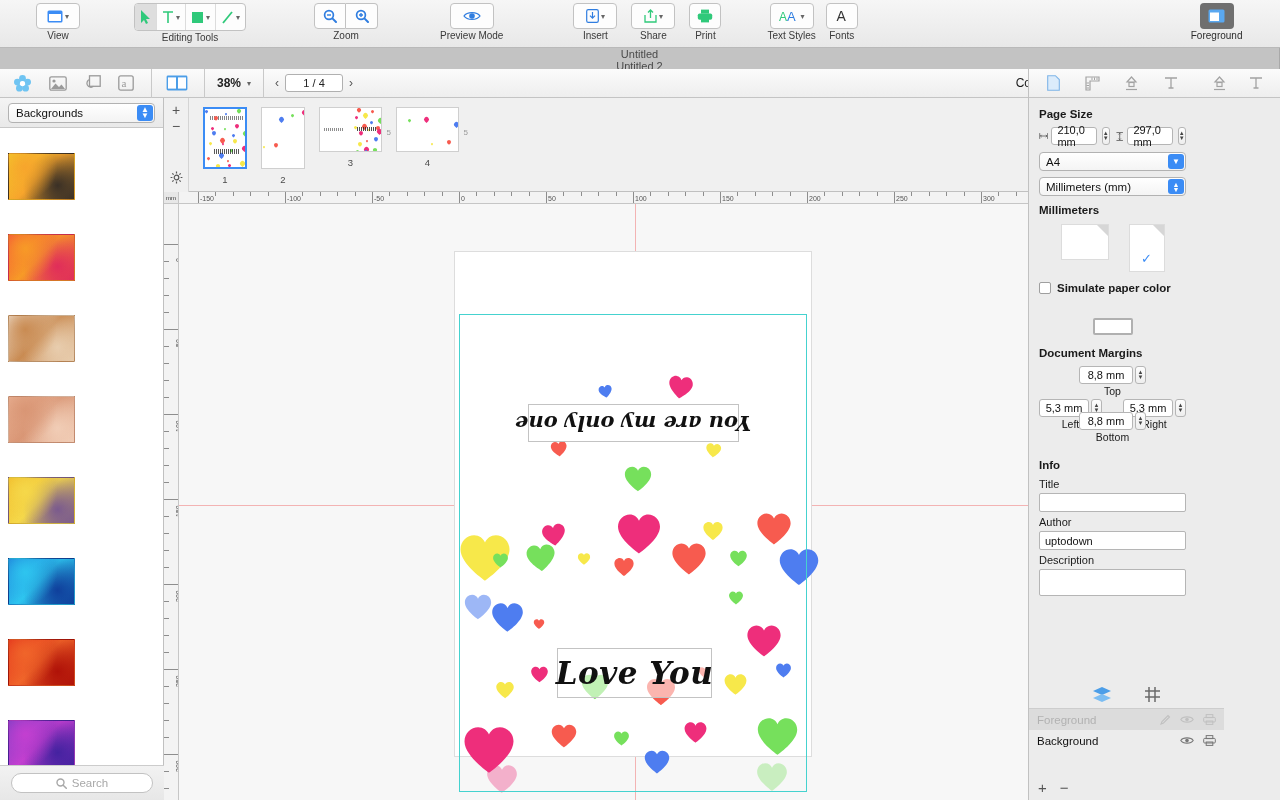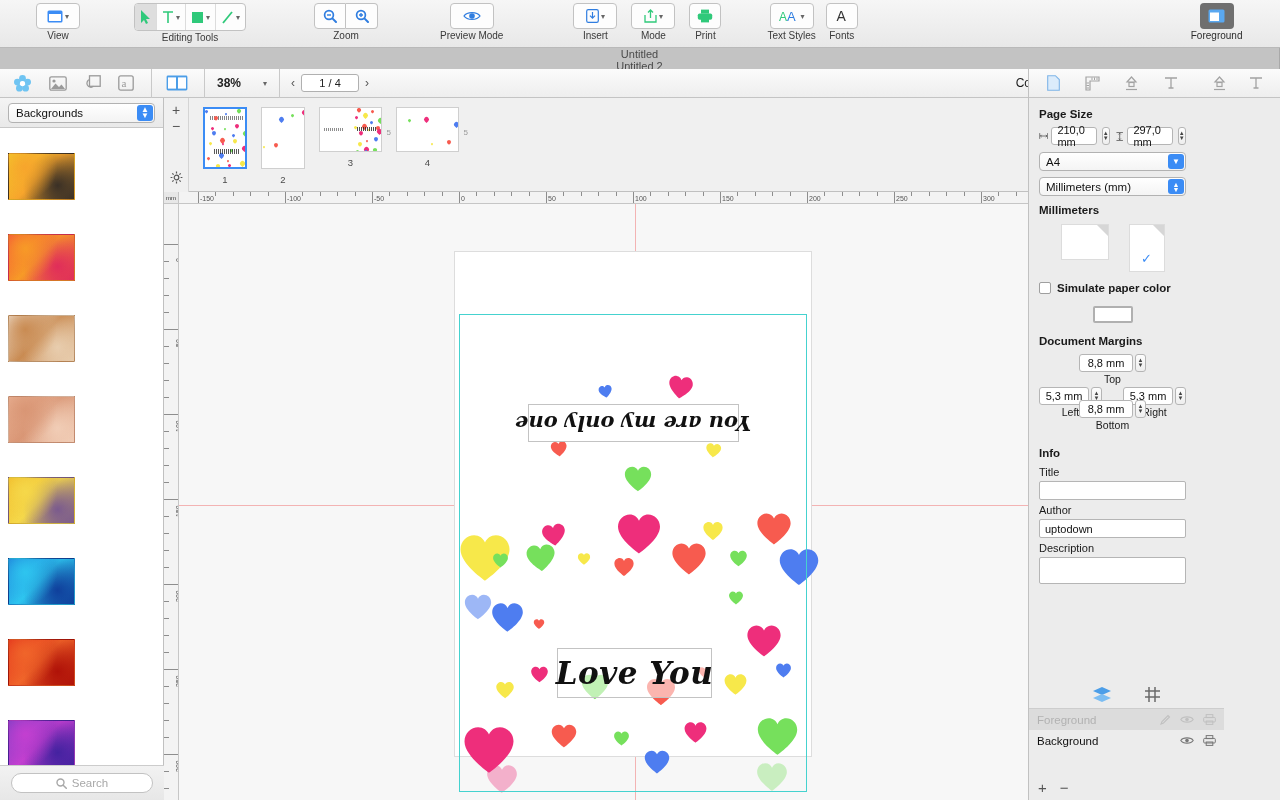--- a/index.html
+++ b/index.html
@@ -228,21 +228,21 @@
     align-items:center;justify-content:center;line-height:5px;
   }
   .orient-wrap { display:flex; justify-content:center; gap:20px; margin:8px 0 10px; }
   .pageicon { position:relative; background:#fff; border:1px solid #dcdcdc; }
   .pageicon .fold {
     position:absolute; right:0; top:0; width:0;height:0;
     border-left:11px solid transparent; border-top:11px solid #d6d6d6;
   }
   .pageicon .chk { position:absolute;bottom:5px;left:50%;transform:translateX(-50%);
                    color:#3b8cf5;font-size:13px; }
-  .ckrow { display:flex; align-items:center; gap:6px; margin-bottom:12px; }
+  .ckrow { display:flex; align-items:center; gap:6px; margin-bottom:24px; }
   .ckbox { width:12px;height:12px;background:#fff;border:1px solid #9f9f9f;border-radius:2px; }
   .paperswatch {
     width:40px;height:17px;background:#fff;border:2px solid #b0b0b0;border-radius:2px;
     margin:0 auto 12px; display:block;
   }
   .marg-top { display:flex; flex-direction:column; align-items:center; }
   .marg-lbl { font-size:10.5px; color:#1a1a1a; margin-top:1px; }
   .infolbl { font-size:11px; color:#1a1a1a; margin:4px 0 3px; }
   .infofld { height:19px; background:#fff; border:1px solid #b5b5b5; border-radius:2px;
              font-size:11px; color:#111; display:flex; align-items:center; padding:0 5px; }
@@ -366,21 +366,21 @@
   <div class="tgroup" style="margin-left:14px;">
     <div class="trow">
       <div class="tbtn wide">
         <svg width="13" height="14" viewBox="0 0 13 14">
           <path d="M1 6 V13 H12 V6" fill="none" stroke="#2fc97a" stroke-width="1.3"></path>
           <path d="M6.5 1 V9 M4 3.5 L6.5 1 L9 3.5" fill="none" stroke="#2fc97a" stroke-width="1.3"></path>
         </svg>
         <span class="chev">▾</span>
       </div>
     </div>
-    <div class="tlabel">Mode</div>
+    <div class="tlabel">Share</div>
   </div>
 
   <div class="tgroup" style="margin-left:14px;">
     <div class="trow">
       <div class="tbtn">
         <svg width="16" height="14" viewBox="0 0 16 14">
           <rect x="4" y="0.6" width="8" height="4" fill="#2fc97a"></rect>
           <rect x="0.8" y="4.4" width="14.4" height="6.4" rx="1.8" fill="#2fc97a"></rect>
           <rect x="4" y="9" width="8" height="4.4" fill="#2fc97a"></rect>
         </svg>
@@ -462,21 +462,21 @@
   </div>
   <div class="sb-sep"></div>
   <div style="display:flex;align-items:center;gap:17px;padding-left:14px;">
     <svg width="22" height="16" viewBox="0 0 22 16">
       <rect x="0.6" y="0.6" width="20.8" height="14.8" rx="1.4" fill="#4c9ee8"></rect>
       <rect x="2" y="2.4" width="8" height="11.2" fill="#fff"></rect>
       <rect x="12" y="2.4" width="8" height="11.2" fill="#fff"></rect>
     </svg>
   </div>
   <div class="sb-sep" style="margin-left:16px;"></div>
-  <div style="display:flex;align-items:center;gap:20px;padding-left:12px;">
+  <div style="display:flex;align-items:center;gap:4px;padding-left:12px;">
     <span class="zoomlabel">38%</span>
     <span class="chev">▾</span>
   </div>
   <div class="sb-sep" style="margin-left:12px;"></div>
   <div style="display:flex;align-items:center;padding-left:5px;">
     <span class="arrowbtn">‹</span>
     <div class="pagefield">1 / 4</div>
     <span class="arrowbtn">›</span>
   </div>
 

